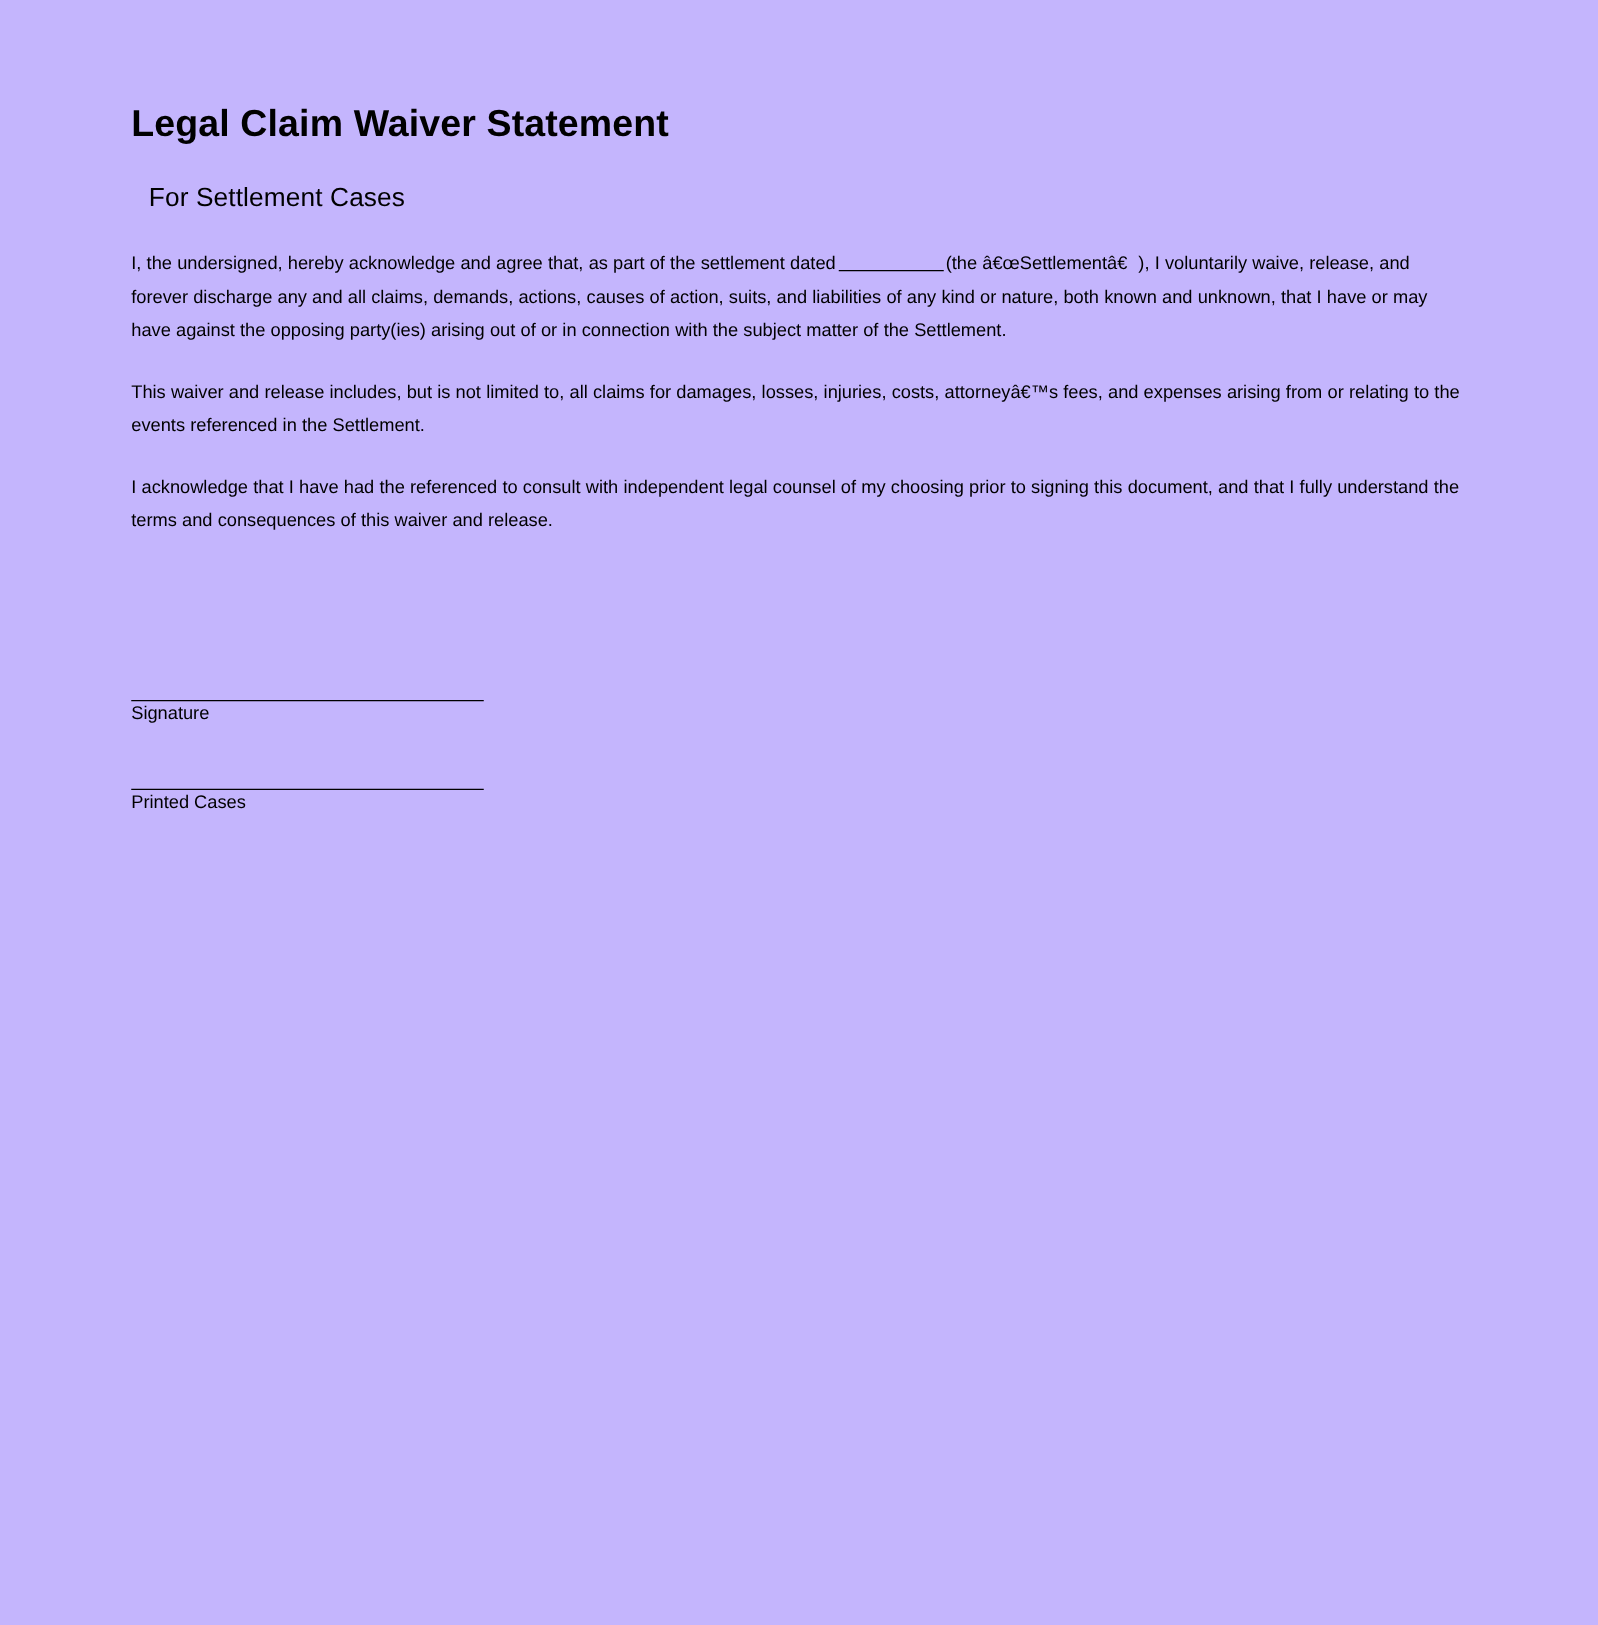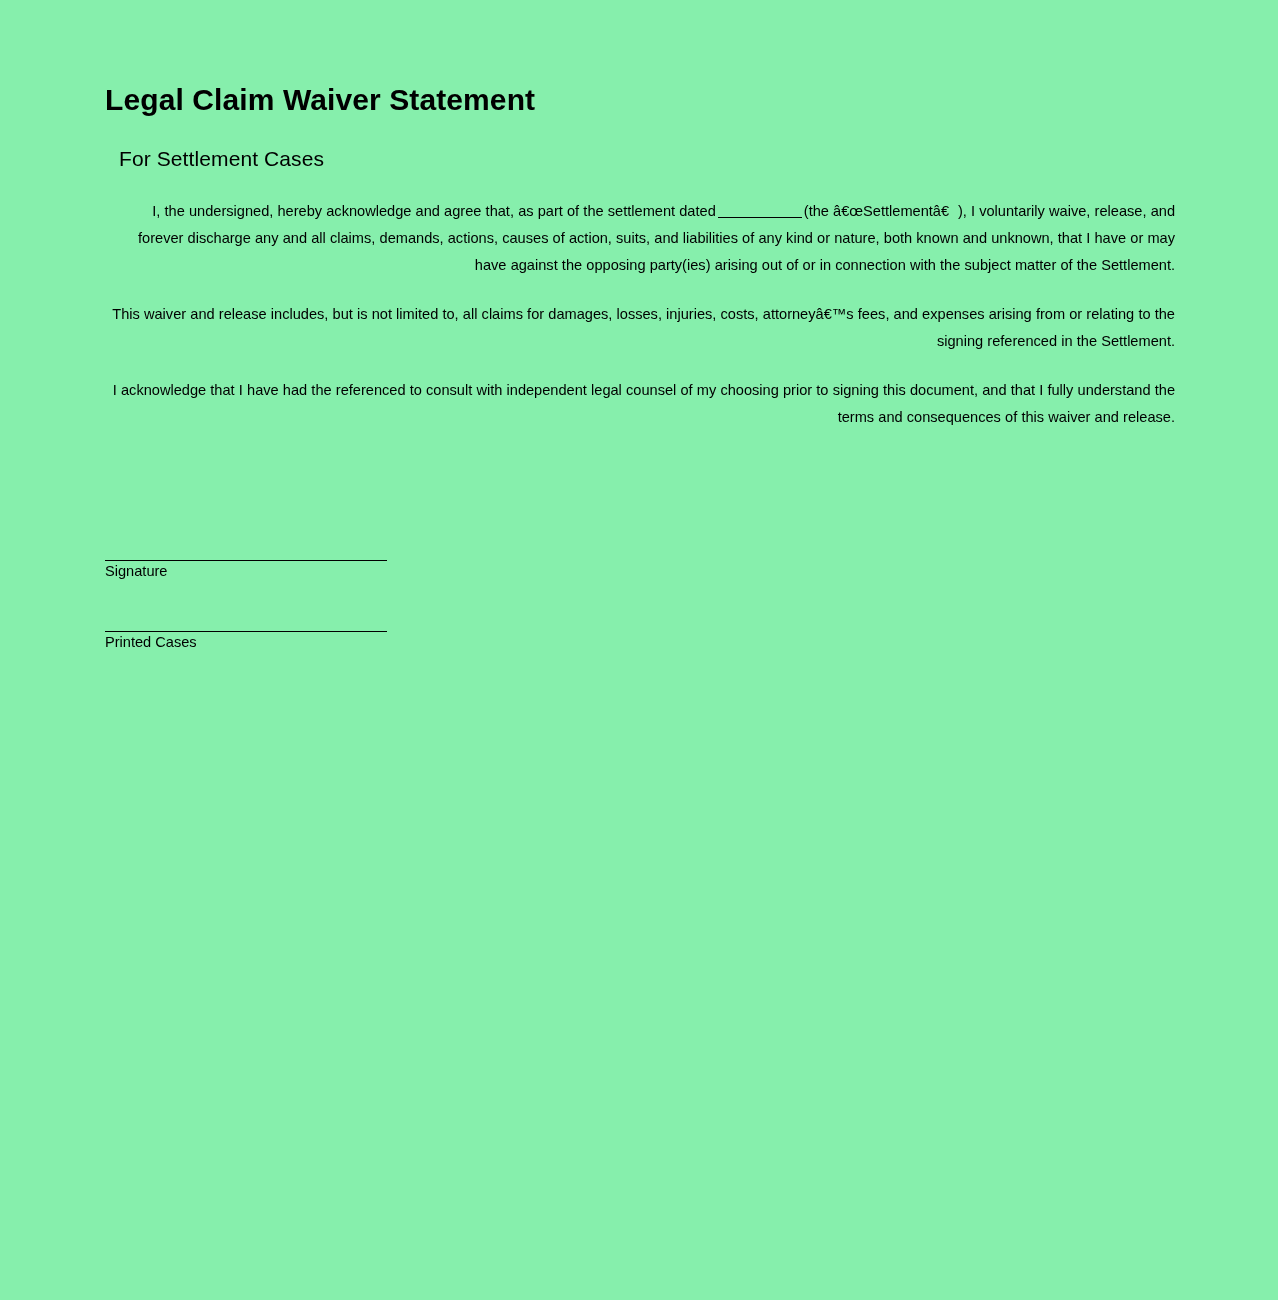--- a/index.html
+++ b/index.html
@@ -11,21 +11,21 @@
     width: 1278px;
     height: 1300px;
     font-family: "Liberation Sans", sans-serif;
     color: #000000;
     -webkit-font-smoothing: antialiased;
   }
   .page {
     position: relative;
     width: 1278px;
     height: 1300px;
-    background: #86efac;
+    background: #c4b5fd;
     box-sizing: border-box;
     padding: 0;
     overflow: hidden;
   }
   .content {
     position: absolute;
     left: 105px;
     top: 0;
     width: 1075px;
   }
@@ -54,21 +54,21 @@
   .body-block {
     position: absolute;
     top: 198px;
     left: 0;
     width: 1070px;
   }
   p.para {
     font-size: 14.6px;
     line-height: 27px;
     margin: 0 0 22px 0;
-    text-align: right;
+    text-align: left;
     word-spacing: 0.1px;
   }
   p.para.spaced-before {
     margin-top: 32px;
   }
   .blank-fill {
     display: inline-block;
     width: 84px;
     border-bottom: 1px solid #000;
     height: 14px;
@@ -104,21 +104,21 @@
   <div class="content">
 
     <h1 class="doc-title">Legal Claim Waiver Statement</h1>
 
     <h2 class="doc-subtitle">For Settlement Cases</h2>
 
     <div class="body-block">
 
       <p class="para"><span>I, the undersigned, hereby acknowledge and agree that, as part of the settlement dated</span><span class="blank-fill"></span><span>(the â€œSettlementâ€), I voluntarily waive, release, and forever discharge any and all claims, demands, actions, causes of action, suits, and liabilities of any kind or nature, both known and unknown, that I have or may have against the opposing party(ies) arising out of or in connection with the subject matter of the Settlement.</span></p>
 
-      <p class="para">This waiver and release includes, but is not limited to, all claims for damages, losses, injuries, costs, attorneyâ€™s fees, and expenses arising from or relating to the signing referenced in the Settlement.</p>
+      <p class="para">This waiver and release includes, but is not limited to, all claims for damages, losses, injuries, costs, attorneyâ€™s fees, and expenses arising from or relating to the events referenced in the Settlement.</p>
 
       <p class="para">I acknowledge that I have had the referenced to consult with independent legal counsel of my choosing prior to signing this document, and that I fully understand the terms and consequences of this waiver and release.</p>
 
 
     </div>
 
     <div class="sig-block">
 
       <div class="sig-group">
         <div class="sig-line"></div>

